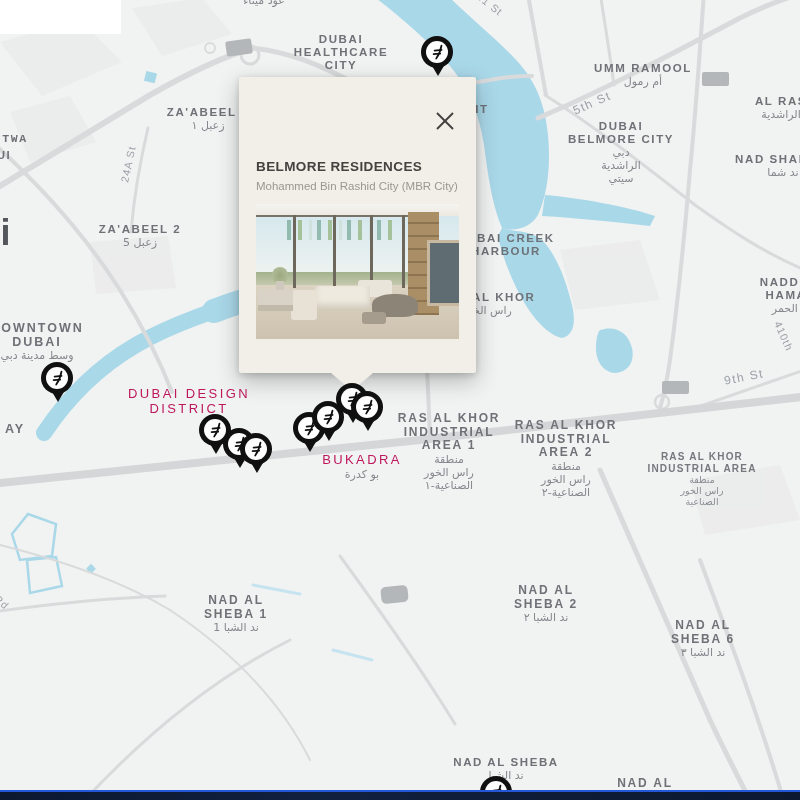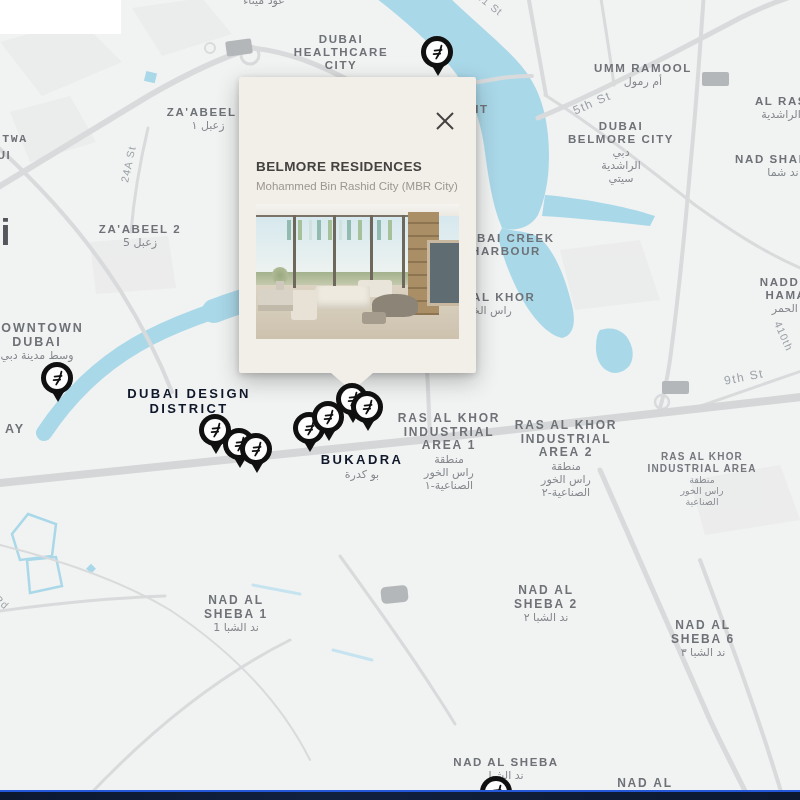--- a/index.html
+++ b/index.html
@@ -9,21 +9,21 @@
     font-family:"Liberation Sans","DejaVu Sans",sans-serif;
   }
   #viewport{position:absolute;inset:0;overflow:hidden;}
   .map-svg{position:absolute;left:0;top:0;z-index:0;}
   
   #labels{position:absolute;inset:0;z-index:1;}
   .map-label{position:absolute;transform:translateX(-50%);text-align:center;white-space:nowrap;pointer-events:none;}
   .ln{display:block;}
   .d1 {font-size:11.5px;line-height:13px;font-weight:bold;color:#6e7277;letter-spacing:1.6px;}
   .d1b{font-size:12px;  line-height:13.5px;font-weight:bold;color:#6e7277;letter-spacing:1.8px;}
-  .d2 {font-size:13px;  line-height:14.5px;font-weight:bold;color:#0f172a;letter-spacing:2.4px;}
+  .d2 {font-size:13px;  line-height:14.5px;font-weight:normal;color:#be185d;letter-spacing:2.4px;}
   .d2s{font-size:12.5px;line-height:13.5px;font-weight:bold;color:#6e7277;letter-spacing:2px;}
   .d3 {font-size:10px;  line-height:11.5px;font-weight:bold;color:#75797e;letter-spacing:1.2px;}
   .ar {font-size:11px;  line-height:13px;color:#84888d;font-family:"DejaVu Sans",sans-serif;}
   .ar3{font-size:9.5px; line-height:11px;color:#8a8e93;font-family:"DejaVu Sans",sans-serif;}
   .big{font-size:36px;line-height:36px;font-weight:bold;color:#53565b;letter-spacing:1px;}
   .street {font-size:10.5px;color:#9ba1a7;letter-spacing:1px;}
   .street2{font-size:12px;  color:#9aa0a6;letter-spacing:1.5px;}
   
   .ph{position:absolute;background:#b4b7ba;z-index:1;}
   .white-patch{position:absolute;background:#ffffff;z-index:2;}

